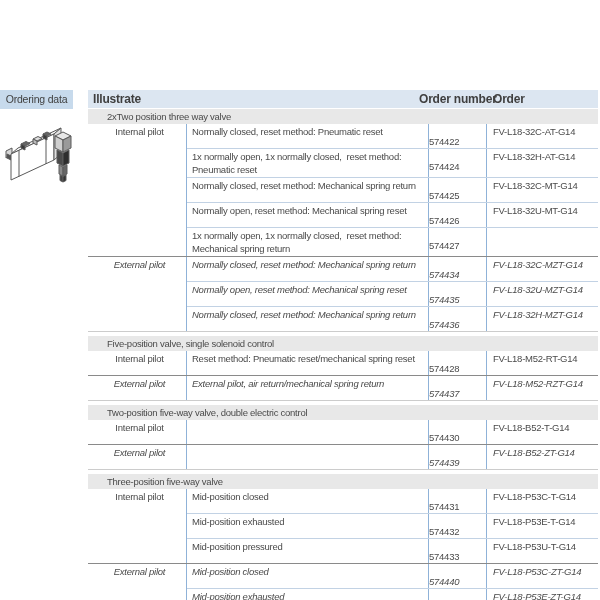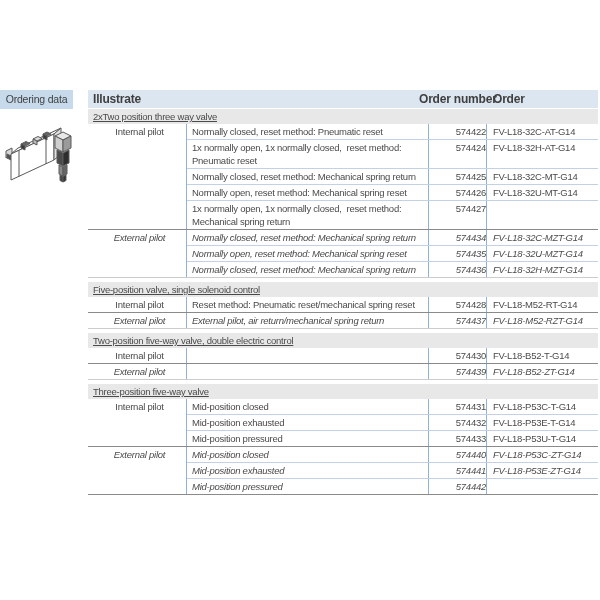--- a/index.html
+++ b/index.html
@@ -35,40 +35,40 @@
   }
   .th{white-space:nowrap;}
   .th-illustrate{padding-left:5px;width:331px;box-sizing:border-box;}
   .th-order{width:74px;}
   .th-type{flex:1;}
   .section + .section{margin-top:4px;}
   .section{border-bottom:1px solid var(--section-end-line);}
   .section:last-child{border-bottom:1px solid var(--block-line);}
   .band{
     height:15px;line-height:15px;background:var(--band-bg);
-    padding-left:5px;overflow:hidden;white-space:nowrap;text-decoration:underline;
+    padding-left:19px;overflow:hidden;white-space:nowrap;
   }
   .block{display:flex;}
   .block + .block{border-top:1px solid var(--block-line);font-style:italic;}
   .pilot-cell{
     width:99px;box-sizing:border-box;flex:none;
     border-right:1.5px solid var(--column-line);
     padding:1px 0 0 5px;line-height:13px;white-space:nowrap;overflow:hidden;text-align:center;
   }
   .rows{flex:1;display:flex;flex-direction:column;}
   .row{display:flex;min-height:15px;}
   .row + .row{border-top:1px solid var(--row-line);}
   .cell{box-sizing:border-box;line-height:13px;}
   .cell-desc{
     width:242px;flex:none;border-right:1.5px solid var(--column-line);
     padding:1px 4px 1px 5px;white-space:pre;overflow:hidden;
   }
   .cell-order{
     width:58px;flex:none;border-right:1.5px solid var(--column-line);
-    text-align:right;padding-top:1px;white-space:nowrap;overflow:hidden;
+    text-align:left;padding-top:11px;white-space:nowrap;overflow:hidden;
   }
   .cell-type{flex:1;padding:1px 0 1px 6px;white-space:nowrap;overflow:hidden;}
 </style>
 </head>
 <body>
 
 <div class="ordering-label">Ordering data</div>
 
 <svg class="valve-art" width="82" height="88" viewBox="0 0 82 88" aria-hidden="true">
   <g stroke="#5a5a5a" stroke-width="1" fill="#ffffff" stroke-linejoin="round">

